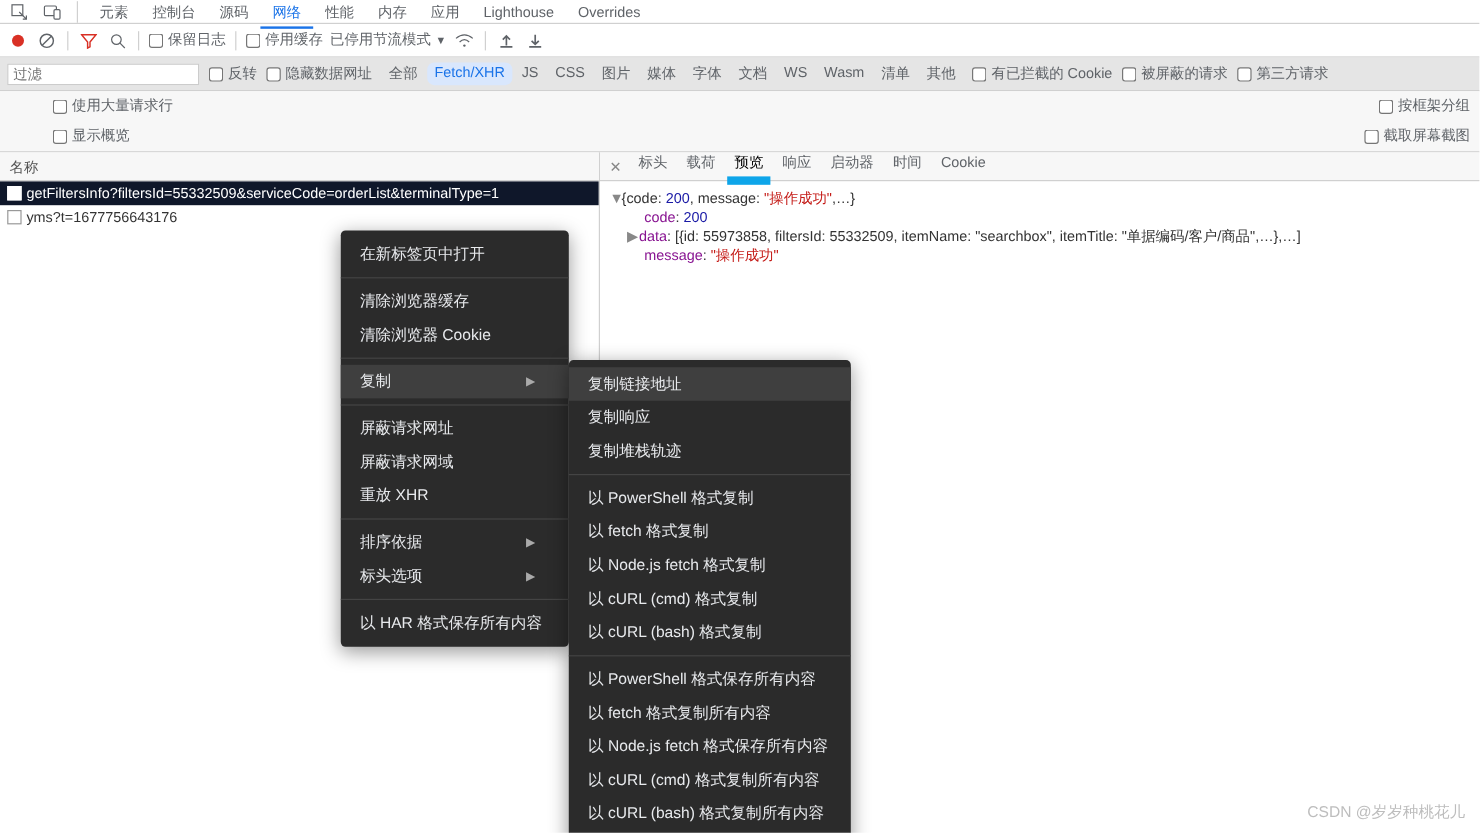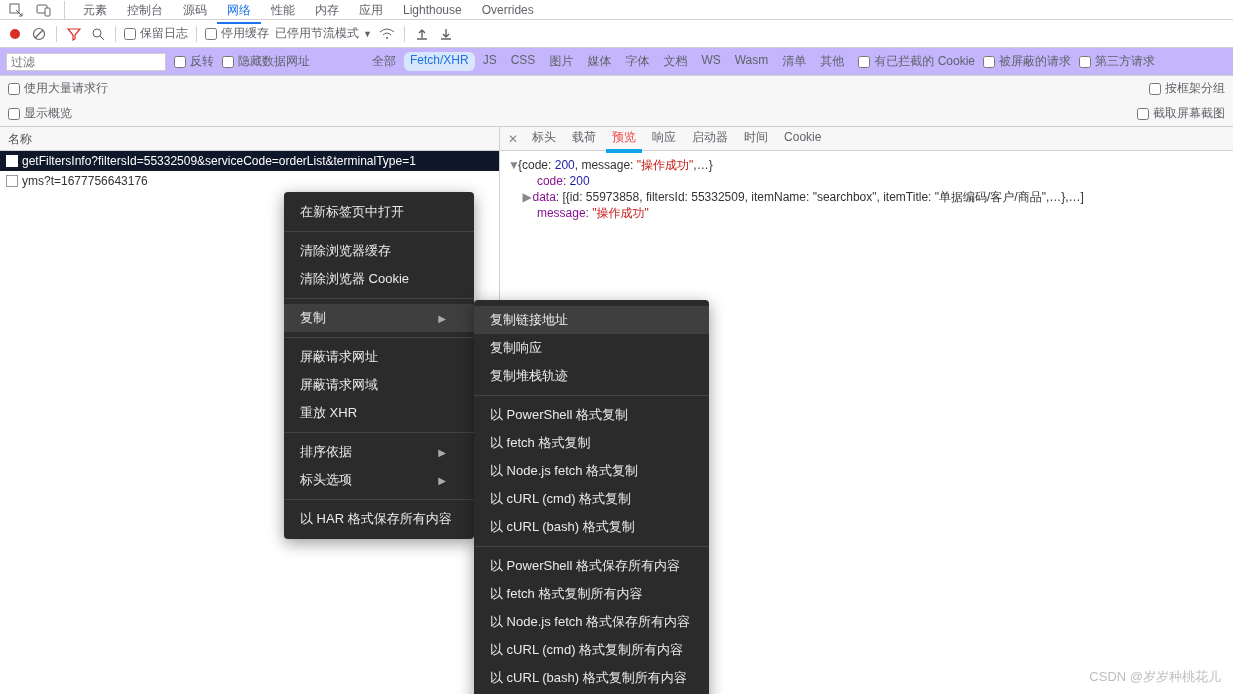--- a/index.html
+++ b/index.html
@@ -12,38 +12,38 @@
 .tabbar .tab { padding: 0 10px; height: 28px; line-height: 28px; color:#5f6368; cursor:pointer; font-size:12px; }
 .tabbar .tab.active { color:#1a73e8; border-bottom:2px solid #1a73e8; }
 
 
 .toolbar { display:flex; align-items:center; height:28px; border-bottom:1px solid #d0d0d0; padding:0 6px; gap:6px; color:#5f6368; }
 .toolbar .icon-btn { width:18px; height:18px; display:flex; align-items:center; justify-content:center; cursor:pointer; }
 .toolbar .sep { width:1px; height:16px; background:#d0d0d0; margin:0 2px; }
 .toolbar label { display:flex; align-items:center; gap:4px; font-size:12px; }
 
 
-.filterbar { display:flex; align-items:center; height:28px; border-bottom:1px solid #d0d0d0; padding:0 6px; gap:8px; background:#c4b5fd; }
+.filterbar { display:flex; align-items:center; height:28px; border-bottom:1px solid #d0d0d0; padding:0 6px; gap:8px; background:#e5e5e5; }
 .filterbar input.filter { border:1px solid #ccc; background:#fff; height:18px; width:160px; padding:0 4px; font-size:12px; }
 .filterbar .chip { padding:1px 6px; color:#5f6368; cursor:pointer; font-size:12px; border-radius:6px; }
 .filterbar .chip.active { background:#d9e7fd; color:#1a73e8; }
 .filterbar label { display:flex; align-items:center; gap:4px; font-size:12px; color:#5f6368; }
 
 
 .optrows { border-bottom:1px solid #d0d0d0; background:#f7f7f7; }
 .optrow { display:flex; align-items:center; justify-content:space-between; padding:4px 8px; }
-.optrow label { display:flex; align-items:center; gap:4px; font-size:12px; color:#5f6368; }
+.optrow label { display:flex; align-items:center; gap:4px; font-size:12px; color:#5f6368;margin-left:36px; }
 
 
 .split { display:flex; height: calc(694px - 28px - 28px - 28px - 52px); }
 .left { width: 500px; border-right:1px solid #d0d0d0; display:flex; flex-direction:column; }
 .right { flex:1; display:flex; flex-direction:column; }
 .colhead { height:24px; line-height:24px; padding:0 8px; border-bottom:1px solid #d0d0d0; background:#f7f7f7; font-size:12px; color:#555; display:flex; align-items:center; gap:8px; }
 .colhead .rtab { padding:0 6px; color:#5f6368; cursor:pointer; }
-.colhead .rtab.active { color:#ef4444; border-bottom:4px solid #0ea5e9;text-align:center; }
+.colhead .rtab.active { color:#000000; border-bottom:7px solid #0ea5e9;text-align:center; }
 .colhead .close { cursor:pointer; color:#888; }
 
 .reqlist { flex:1; overflow:auto; }
 .reqrow { display:flex; align-items:center; gap:4px; padding:3px 6px; font-size:12px; cursor:pointer; }
 .reqrow .doc-icon { width:12px; height:12px; border:1px solid #999; background:#fff; }
 .reqrow.selected { background:#0f172a; color:#fff; }
 .reqrow.selected .doc-icon { border-color:#fff; }
 
 .preview { flex:1; padding:6px 8px; font-family: Menlo, Consolas, monospace; font-size:12px; line-height:16px; white-space:pre; color:#333; overflow:auto; }
 .preview .tri { color:#888; display:inline-block; width:10px; }
@@ -151,21 +151,21 @@
 <div class="filterbar">
   <input class="filter" placeholder="过滤" style="">
   <label>
       <input type="checkbox" style="">
       <span>反转</span>
     </label>
   <label>
       <input type="checkbox" style="">
       <span>隐藏数据网址</span>
     </label>
-  <span id="type-chips" style="display: inline-flex; gap: 2px; margin-left: 48px;">
+  <span id="type-chips" style="display: inline-flex; gap: 2px;">
       <span class="chip">全部</span>
       <span class="chip active">Fetch/XHR</span>
       <span class="chip">JS</span>
       <span class="chip">CSS</span>
       <span class="chip">图片</span>
       <span class="chip">媒体</span>
       <span class="chip">字体</span>
       <span class="chip">文档</span>
       <span class="chip">WS</span>
       <span class="chip">Wasm</span>

